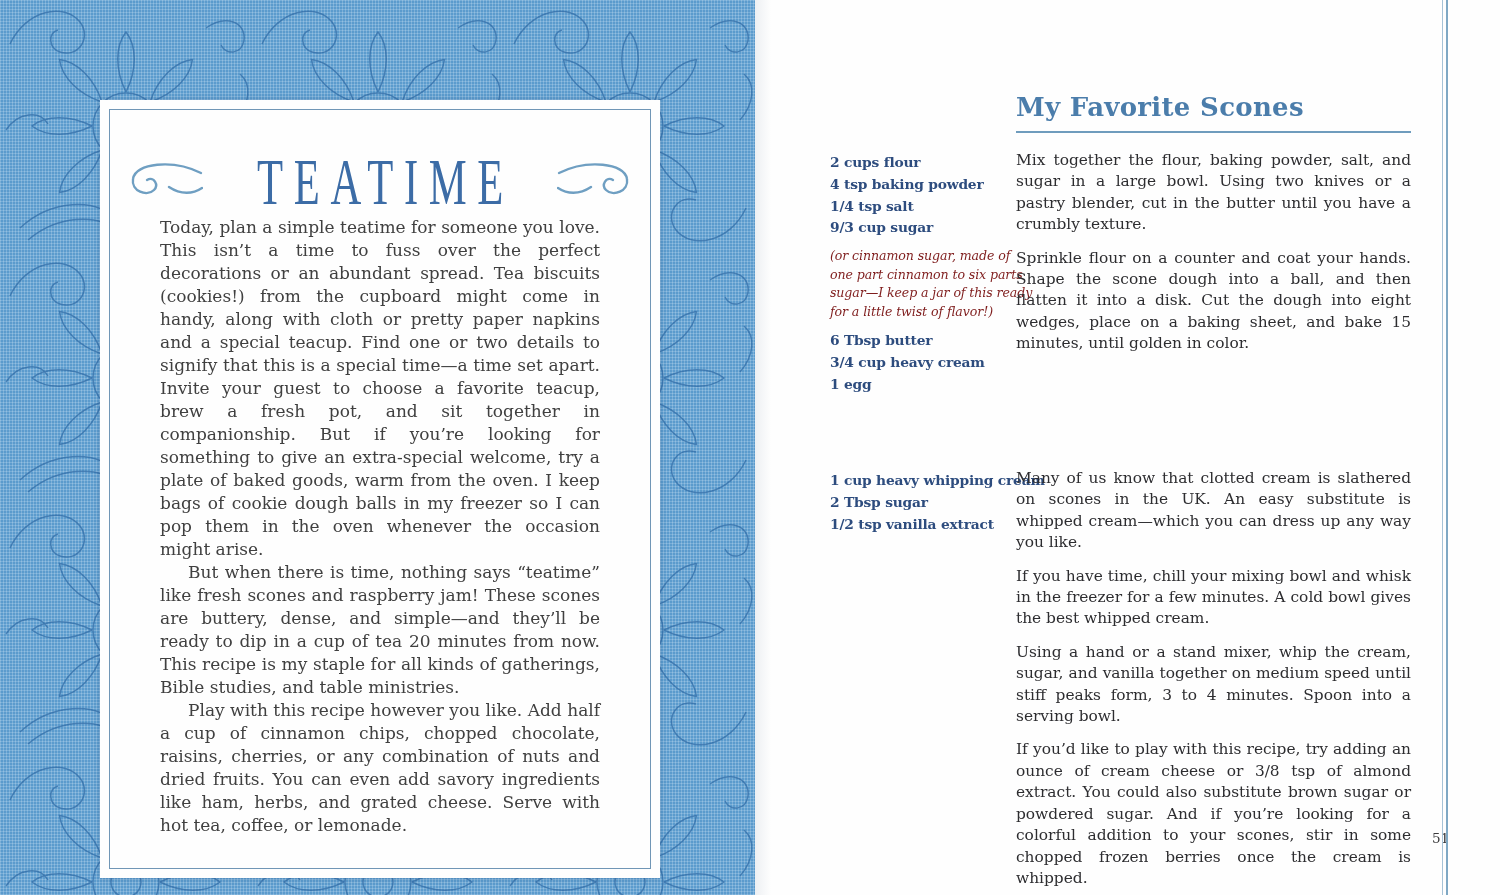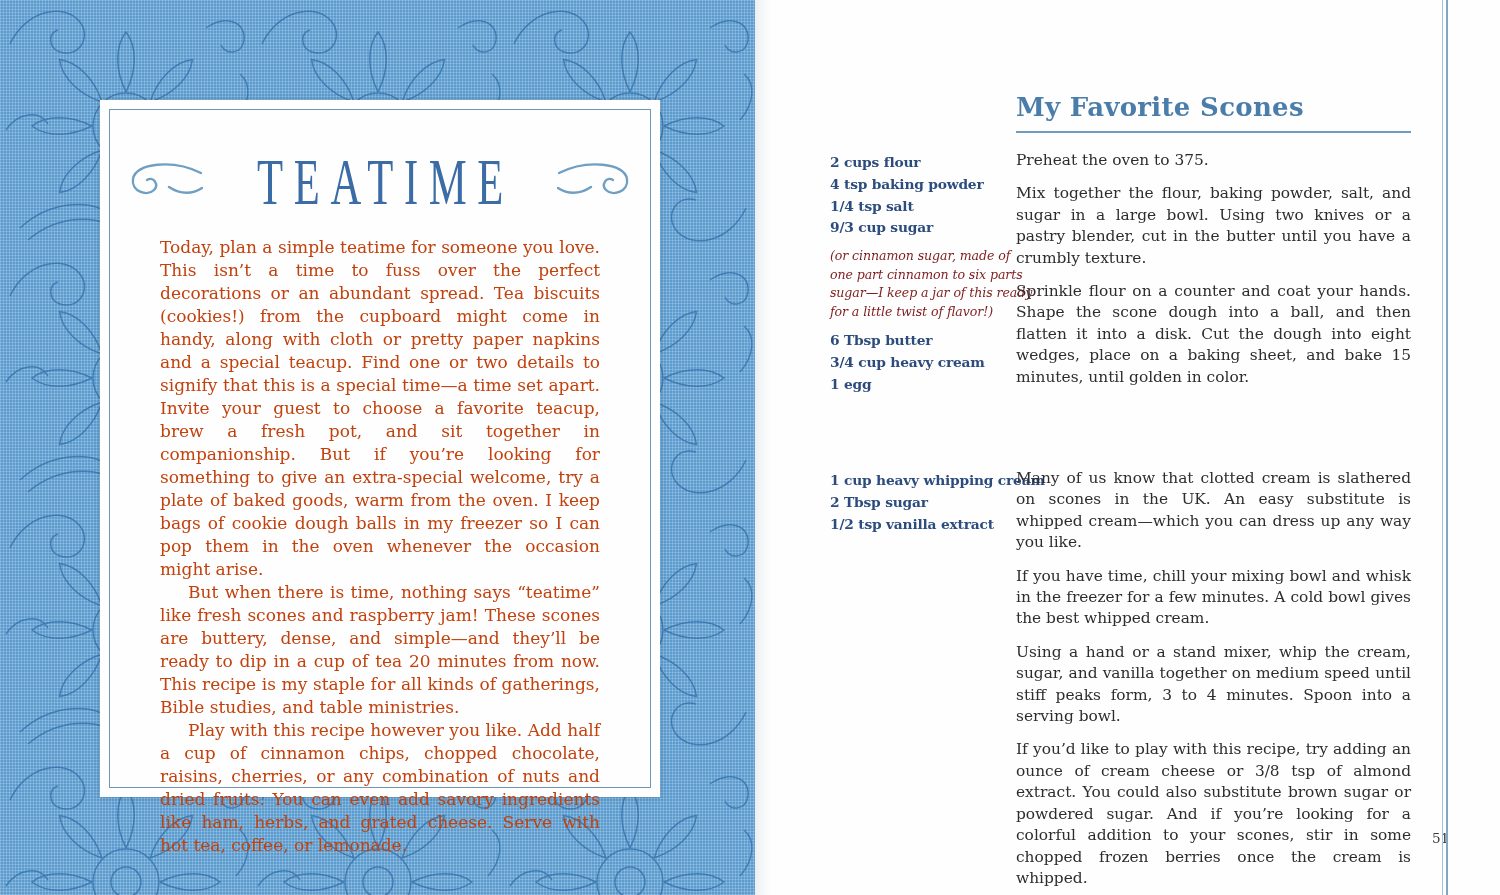--- a/index.html
+++ b/index.html
@@ -12,43 +12,43 @@
   .left-page{
     position:absolute;left:0;top:0;width:755px;height:895px;
     background-color:#5e9fd1;
     background-image:
       repeating-linear-gradient(90deg, rgba(255,255,255,.20) 0 1px, rgba(255,255,255,0) 1px 3px),
       repeating-linear-gradient(0deg, rgba(255,255,255,.16) 0 1px, rgba(20,60,110,.04) 1px 3px);
   }
   .floral{position:absolute;left:0;top:0;}
 
   .card{
-    position:absolute;left:100px;top:100px;width:560px;height:697px;
+    position:absolute;left:100px;top:100px;width:560px;height:778px;
     background:#fefefe;box-shadow:0 0 6px rgba(30,60,100,.25);
   }
   .card-border{
     position:absolute;left:9px;top:9px;right:9px;bottom:9px;
     border:1.5px solid #7096b6;pointer-events:none;
   }
   .heading-row{
     position:absolute;left:0;top:52px;width:100%;
     display:flex;align-items:center;justify-content:center;gap:14px;
   }
   .teatime{
     font-family:"Liberation Serif", serif;
     font-size:52px;color:#3c6ca6;letter-spacing:13px;
     transform:scale(0.82,1.28);transform-origin:center;
     white-space:nowrap;padding-left:13px; 
   }
   .orn{flex:0 0 auto;}
   .orn.flip{transform:scaleX(-1);}
 
   .card-body{
-    position:absolute;left:60px;right:60px;top:136px;
-    text-align:justify;color:#c2410c;
+    position:absolute;left:60px;right:60px;top:116px;
+    text-align:justify;color:#404040;
     font-size:17px;line-height:23px;
   }
   .card-body p{margin:0;}
   .card-body p.ind{text-indent:28px;}
 
   
   .right-page{position:absolute;left:755px;top:0;width:807px;height:895px;background:#fefefe;}
   .gutter-shade{position:absolute;left:0;top:0;width:16px;height:895px;
     background:linear-gradient(to right, rgba(90,115,145,.10), rgba(90,115,145,0));}
 
@@ -154,21 +154,20 @@
       <div class="ing">4 tsp baking powder</div>
       <div class="ing">1/4 tsp salt</div>
       <div class="ing">9/3 cup sugar</div>
       <div class="ing-note">(or cinnamon sugar, made of one part cinnamon to six parts sugar—I keep a jar of this ready for a little twist of flavor!)</div>
       <div class="ing">6 Tbsp butter</div>
       <div class="ing">3/4 cup heavy cream</div>
       <div class="ing">1 egg</div>
     </div>
 
     <div class="steps steps-1">
-      <p>Preheat the oven to 375.</p>
       <p>Mix together the flour, baking powder, salt, and sugar in a large bowl. Using two knives or a pastry blender, cut in the butter until you have a crumbly texture.</p>
       <p>Sprinkle flour on a counter and coat your hands. Shape the scone dough into a ball, and then flatten it into a disk. Cut the dough into eight wedges, place on a baking sheet, and bake 15 minutes, until golden in color.</p>
     </div>
 
     <div class="ing-col ing-group-2">
       <div class="ing">1 cup heavy whipping cream</div>
       <div class="ing">2 Tbsp sugar</div>
       <div class="ing">1/2 tsp vanilla extract</div>
     </div>
 

